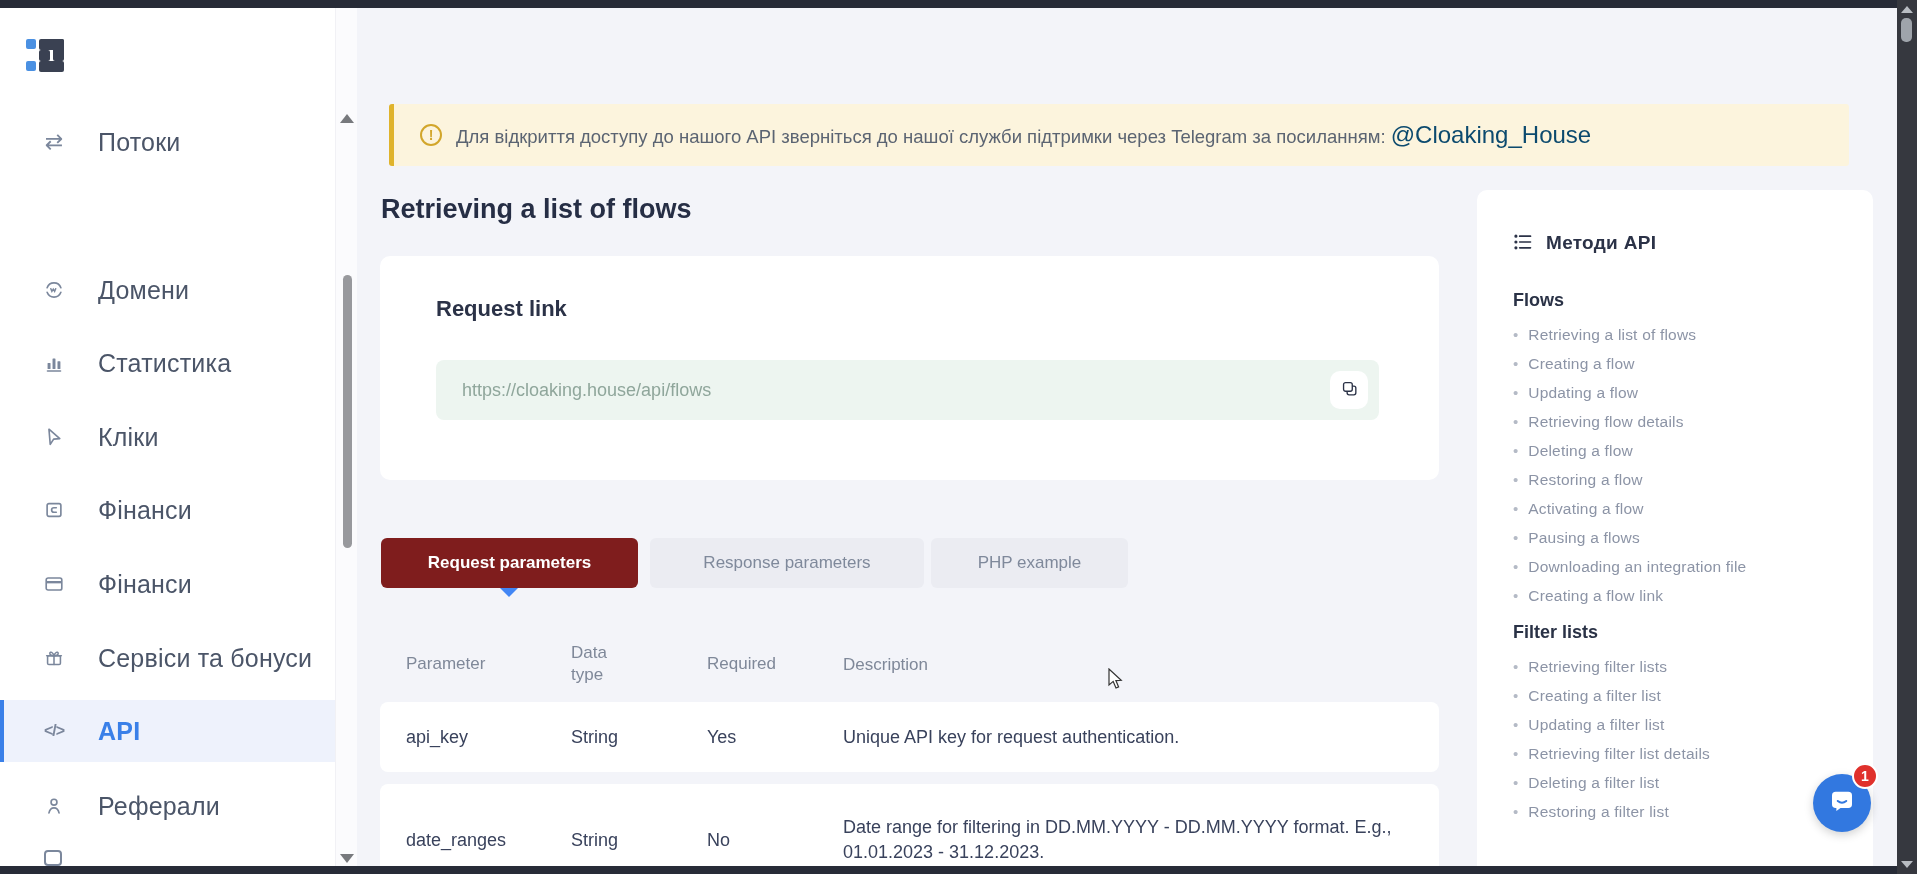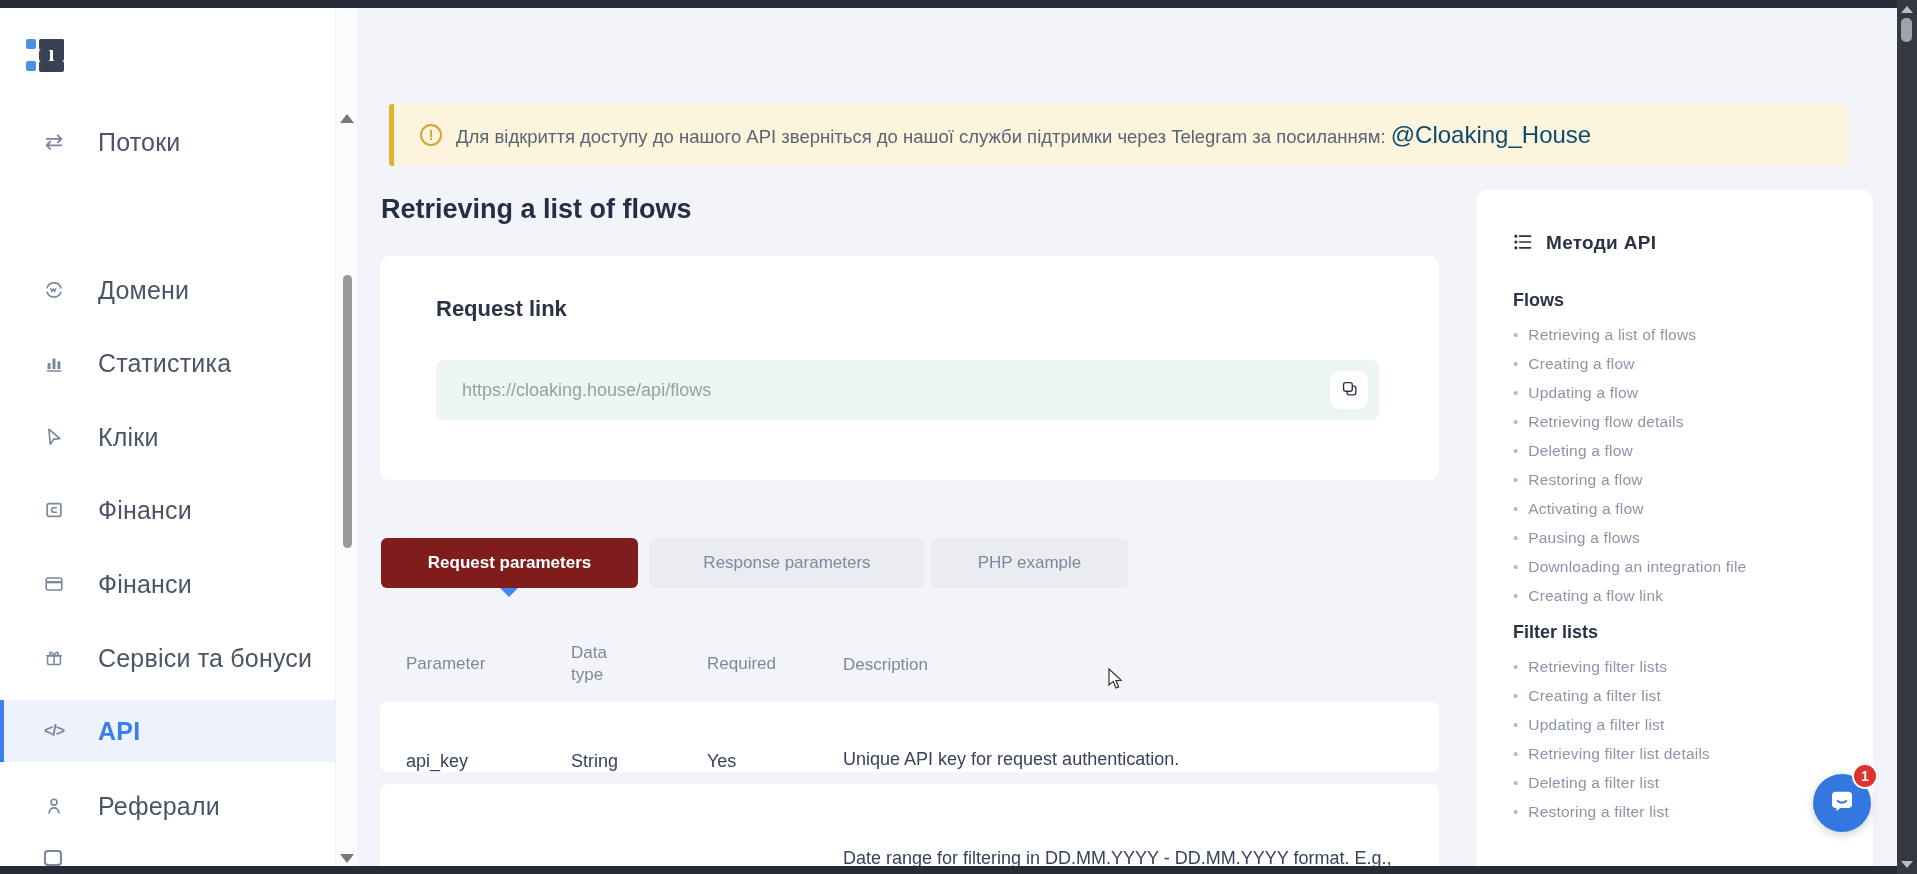--- a/index.html
+++ b/index.html
@@ -82,21 +82,21 @@
   .tab-pointer { position:absolute; left:500px; top:580px; width:0; height:0;
     border-left:9px solid transparent; border-right:9px solid transparent; border-top:9px solid #4286f5; }
 
   .trow { position:absolute; left:380px; width:1059px; display:flex; align-items:center; }
   .trow .c1 { margin-left:26px; width:165px; }
   .trow .c2 { width:136px; }
   .trow .c3 { width:136px; }
   .trow .c4 { flex:1; padding-right:42px; line-height:25px; }
   .thead { top:628px; height:56px; color:#7f8899; font-size:17px; }
   .thead .c2 span { display:block; width:48px; line-height:22px; }
-  .tbody { background:#ffffff; border-radius:8px; color:#39425c; font-size:18px;align-items:flex-end; }
+  .tbody { background:#ffffff; border-radius:8px; color:#39425c; font-size:18px; }
   .row1 { top:694px; height:70px; }
   .row2 { top:776px; height:112px; }
 
   
   .card.methods { left:1477px; top:182px; width:396px; height:700px; padding:42px 28px 0 36px; }
   .m-head { display:flex; align-items:flex-start; gap:13px; }
   .m-head .m-title { font-size:19px; font-weight:700; color:#2b3247; letter-spacing:.3px; }
   .m-section { margin-top:34px; font-size:18px; font-weight:700; color:#2a3246; }
   .m-section.second { margin-top:12px; }
   .m-list { margin-top:9px; }

